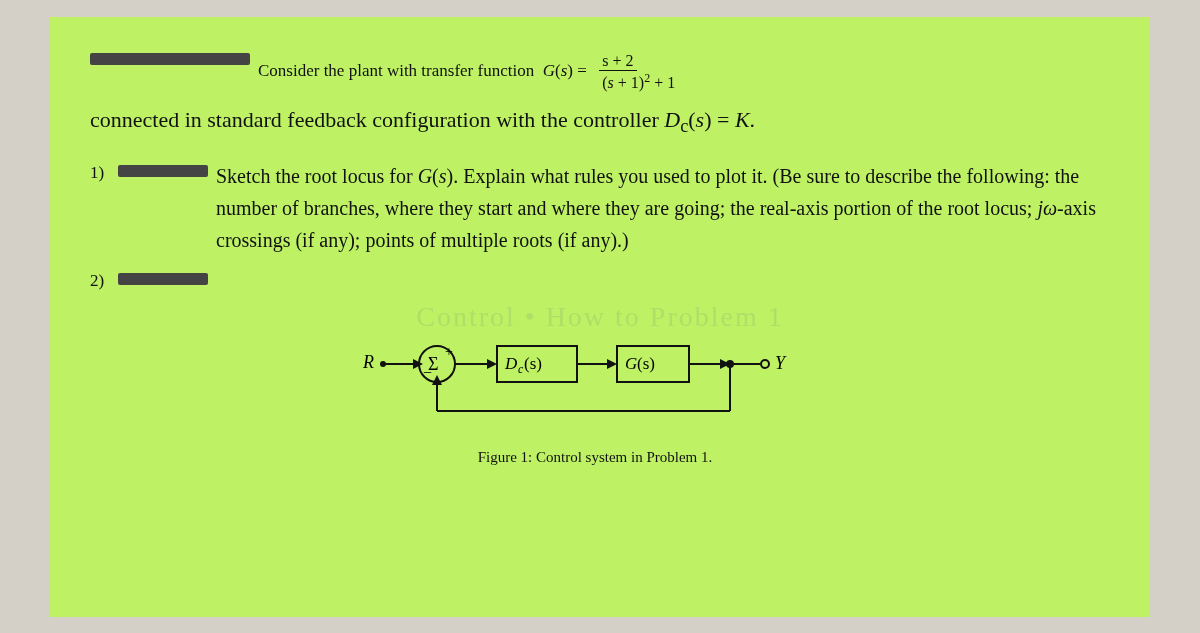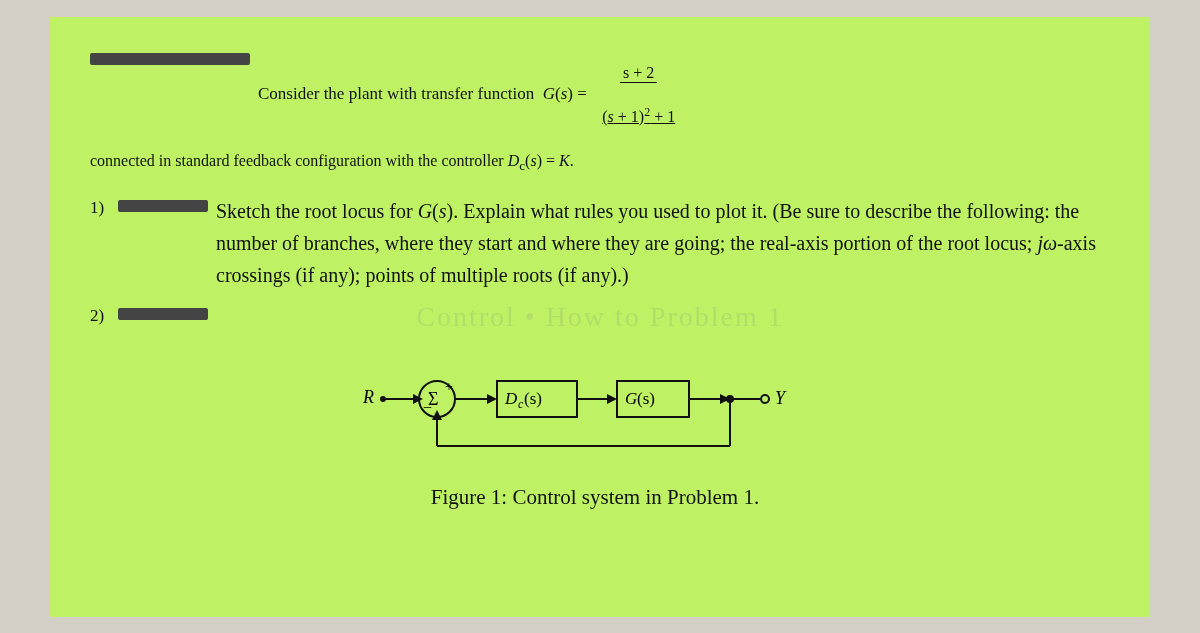--- a/index.html
+++ b/index.html
@@ -33,38 +33,36 @@
     }
 
     .header-text {
       font-size: 17px;
       line-height: 1.6;
     }
 
     .fraction {
       display: inline-flex;
       flex-direction: column;
-      align-items: center;
+      align-items: flex-start;
       vertical-align: middle;
-      margin: 16px 4px;
+      margin: 4px 4px;
       font-size: 16px;
       line-height: 1.2;
-      gap: 22px;
     }
 
     .fraction .numerator {
       border-bottom: 1.5px solid #111;
       padding: 0 3px;
       text-align: center;
     }
 
     .fraction .denominator {
       padding: 0 3px;
       text-align: center;
-      text-decoration: underline;
     }
 
     .redacted-bar {
       display: inline-block;
       background: #444;
       height: 12px;
       border-radius: 2px;
       vertical-align: middle;
     }
 
@@ -100,21 +98,21 @@
     }
 
     .diagram-area {
       display: flex;
       flex-direction: column;
       align-items: center;
       margin-top: 10px;
     }
 
     .figure-caption {
-      font-size: 21px;
+      font-size: 15px;
       text-align: center;
     }
 
     .diagram-svg {
       margin-bottom: 10px;
     }
 
     sup {
       font-size: 12px;
     }
@@ -135,21 +133,21 @@
     <span class="header-text">
       <span>Consider the plant with transfer function</span>
       &nbsp;<span class="italic">G</span>(<span class="italic">s</span>)&nbsp;=&nbsp;
       <span class="fraction">
         <span class="numerator">s + 2</span>
         <span class="denominator">(<span class="italic">s</span> + 1)<sup>2</sup> + 1</span>
       </span>
     </span>
   </div>
 
-  <div style="margin-bottom: 18px; font-size:16px; line-height:1.6;">
+  <div style="margin-bottom: 18px; font-size:22px; line-height:1.6;">
     connected in standard feedback configuration with the controller <span class="italic">D</span><sub>c</sub>(<span class="italic">s</span>) = <span class="italic">K</span>.
   </div>
 
   <div class="problem-item">
     <span class="problem-number">1)</span>
     <span class="redacted-bar" style="width:90px; margin-right:8px; margin-top:5px;"></span>
     <span class="problem-content">
       Sketch the root locus for <span class="italic">G</span>(<span class="italic">s</span>). Explain what rules you used to plot it. (Be sure to describe the following: the number of branches, where they start and where they are going; the real-axis portion of the root locus; <span class="italic">j</span><span class="italic">ω</span>-axis crossings (if any); points of multiple roots (if any).)
     </span>
   </div>

